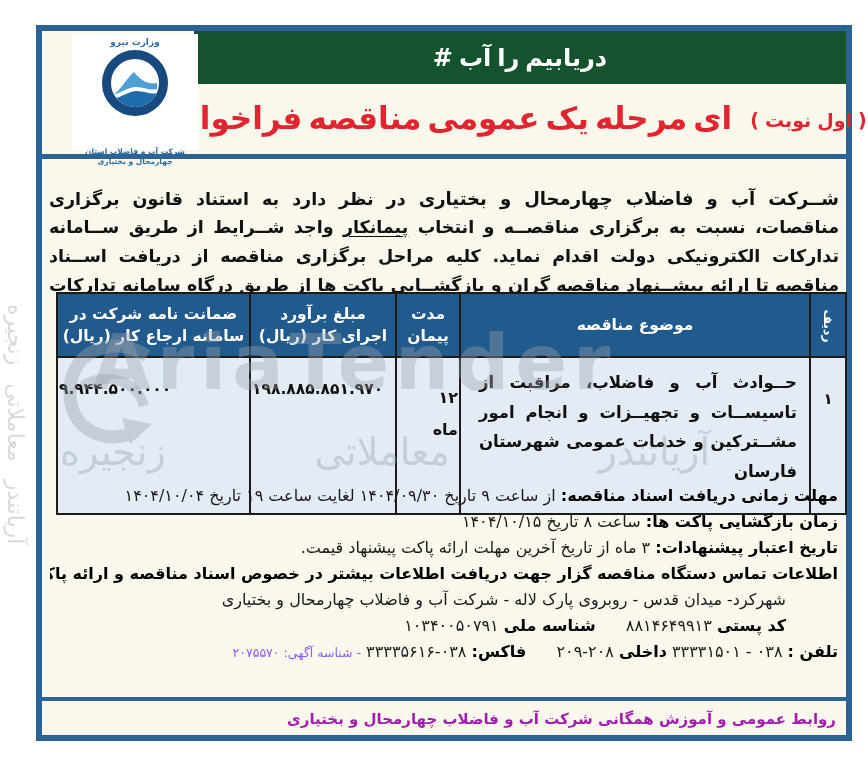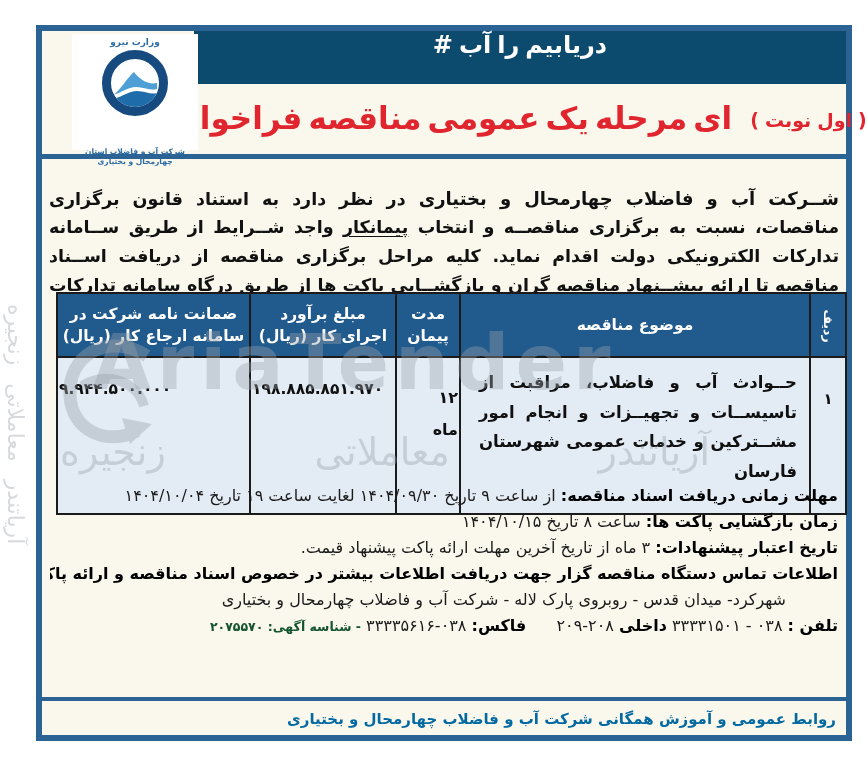--- a/index.html
+++ b/index.html
@@ -2,22 +2,22 @@
 <html lang="fa"><head>
 <meta charset="utf-8">
 <style>
   html,body{margin:0;padding:0;background:#ffffff;}
   .page{position:relative;width:868px;height:762px;background:#ffffff;overflow:hidden;
         font-family:"DejaVu Sans",sans-serif;color:#141414;}
   
   .doc{position:absolute;left:36px;top:25px;width:816px;height:716px;box-sizing:border-box;
        border:6px solid #2b6394;background:#faf7ed;}
   
-  .band{position:absolute;left:152px;top:0;right:0;height:53px;background:#0c4a6e;
-        display:flex;align-items:flex-start;justify-content:center;z-index:1;}
+  .band{position:absolute;left:152px;top:0;right:0;height:53px;background:#14532d;
+        display:flex;align-items:center;justify-content:center;z-index:1;}
   .slogan{color:#ffffff;font-size:24px;font-weight:bold;}
   
   .logo-box{position:absolute;left:30px;top:3px;width:126px;height:116px;background:#ffffff;
             z-index:3;text-align:center;box-sizing:border-box;padding-top:3px;}
   .ministry{font-size:9px;color:#2e6da4;font-weight:bold;}
   .ring{width:48px;height:48px;margin:3px auto 2px;border:9px solid #174b80;border-radius:50%;
         background:#fff;overflow:hidden;position:relative;}
   .ring svg{position:absolute;left:0;top:0;}
   .company-cap{font-size:7.5px;color:#2e6da4;font-weight:bold;line-height:1.35;padding:0 3px;margin-top:31px;}
   
@@ -49,24 +49,24 @@
   .c-duration{padding-top:24px;font-size:16px;line-height:2.0;}
   .c-num{text-align:left;padding-top:22px;font-size:15.5px;letter-spacing:0.5px;}
   
   .info{position:absolute;top:452px;right:8px;left:8px;direction:rtl;font-size:16px;
         line-height:26px;color:#111;}
   .iline{white-space:nowrap;overflow:hidden;}
   .lbl{font-weight:bold;color:#000;}
   .val{font-weight:normal;color:#1a1a1a;}
   .indent{padding-right:52px;}
   .sp{display:inline-block;width:20px;}
-  .adid{font-size:12.5px;color:#14532d;font-weight:bold;}
+  .adid{font-size:12.5px;color:#8b5cf6;font-weight:normal;}
   
   .footer{position:absolute;top:673px;left:0;right:0;height:30px;display:flex;align-items:center;
-          direction:rtl;padding-right:10px;font-size:15px;font-weight:bold;color:#0369a1;margin-left:36px;}
+          direction:rtl;padding-right:10px;font-size:15px;font-weight:bold;color:#a21caf;margin-left:36px;}
   
   .wm{position:absolute;pointer-events:none;z-index:6;}
   .wm-latin{left:92px;top:318px;font-size:76px;font-weight:bold;color:#9aa3ab;opacity:0.38;
             letter-spacing:6px;font-family:"DejaVu Sans",sans-serif;}
   .wm-fa{left:60px;top:430px;width:650px;font-size:38px;color:#9aa3ab;opacity:0.40;
          display:flex;justify-content:space-between;direction:ltr;}
   .wm-fa bdi{letter-spacing:10px;unicode-bidi:isolate;}
   .wm-side{left:28px;top:295px;transform:rotate(90deg);transform-origin:0 0;font-size:22px;
            color:#b6bcc2;opacity:0.55;white-space:nowrap;direction:ltr;}
   .wm-side bdi{margin:0 9px;letter-spacing:6px;unicode-bidi:isolate;}
@@ -158,20 +158,27 @@
       <div class="iline">
         <span class="lbl">تاریخ اعتبار پیشنهادات:</span>
         <span class="val">۳ ماه از تاریخ آخرین مهلت ارائه پاکت پیشنهاد قیمت.</span>
       </div>
       <div class="iline">
         <span class="lbl">اطلاعات تماس دستگاه مناقصه گزار جهت دریافت اطلاعات بیشتر در خصوص اسناد مناقصه و ارائه پاک الف:</span>
       </div>
       <div class="iline indent">
         <span class="val">شهرکرد- میدان قدس - روبروی پارک لاله - شرکت آب و فاضلاب چهارمحال و بختیاری</span>
       </div>
+      <div class="iline indent">
+        <span class="lbl">کد پستی</span>
+        <span class="val">۸۸۱۴۶۴۹۹۱۳</span>
+        <span class="sp"></span>
+        <span class="lbl">شناسه ملی</span>
+        <span class="val">۱۰۳۴۰۰۵۰۷۹۱</span>
+      </div>
       <div class="iline">
         <span class="lbl">تلفن :</span>
         <span class="val">۰۳۸ - ۳۳۳۳۱۵۰۱</span>
         <span class="lbl">داخلی</span>
         <span class="val">۲۰۸-۲۰۹</span>
         <span class="sp"></span>
         <span class="lbl">فاکس:</span>
         <span class="val">۰۳۸-۳۳۳۳۵۶۱۶</span>
         <span class="adid">- شناسه آگهی: ۲۰۷۵۵۷۰</span>
       </div>

